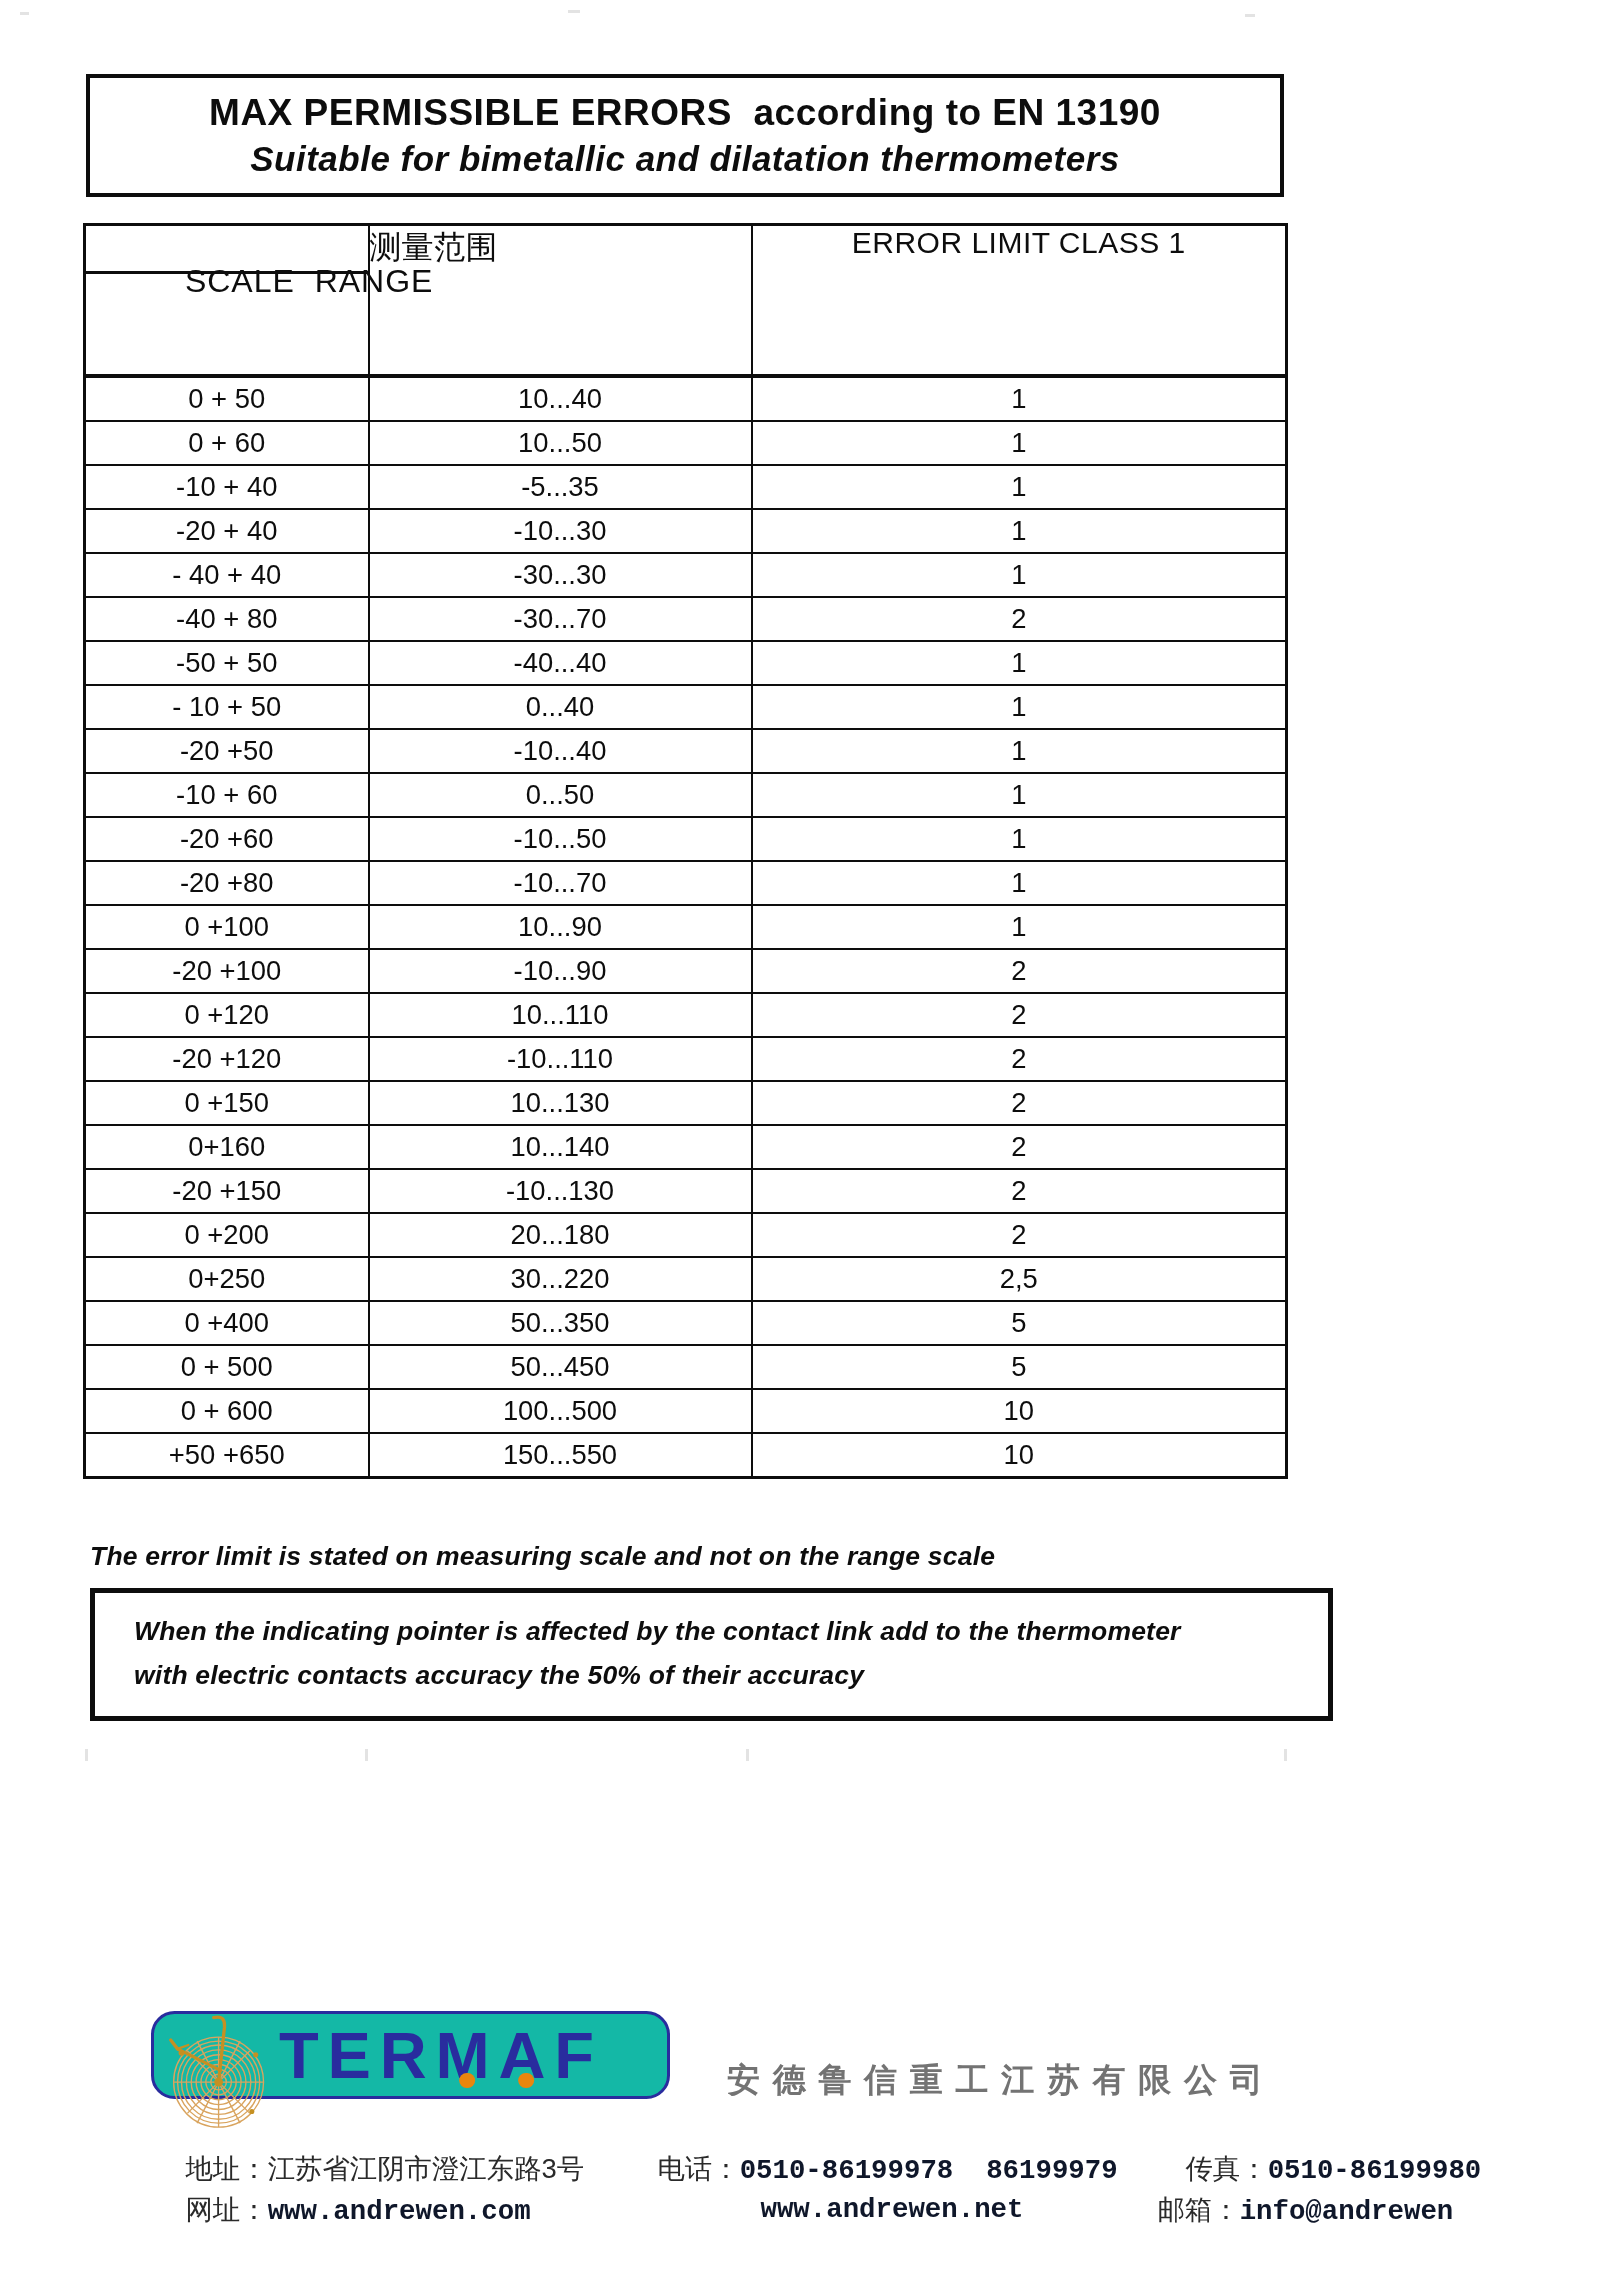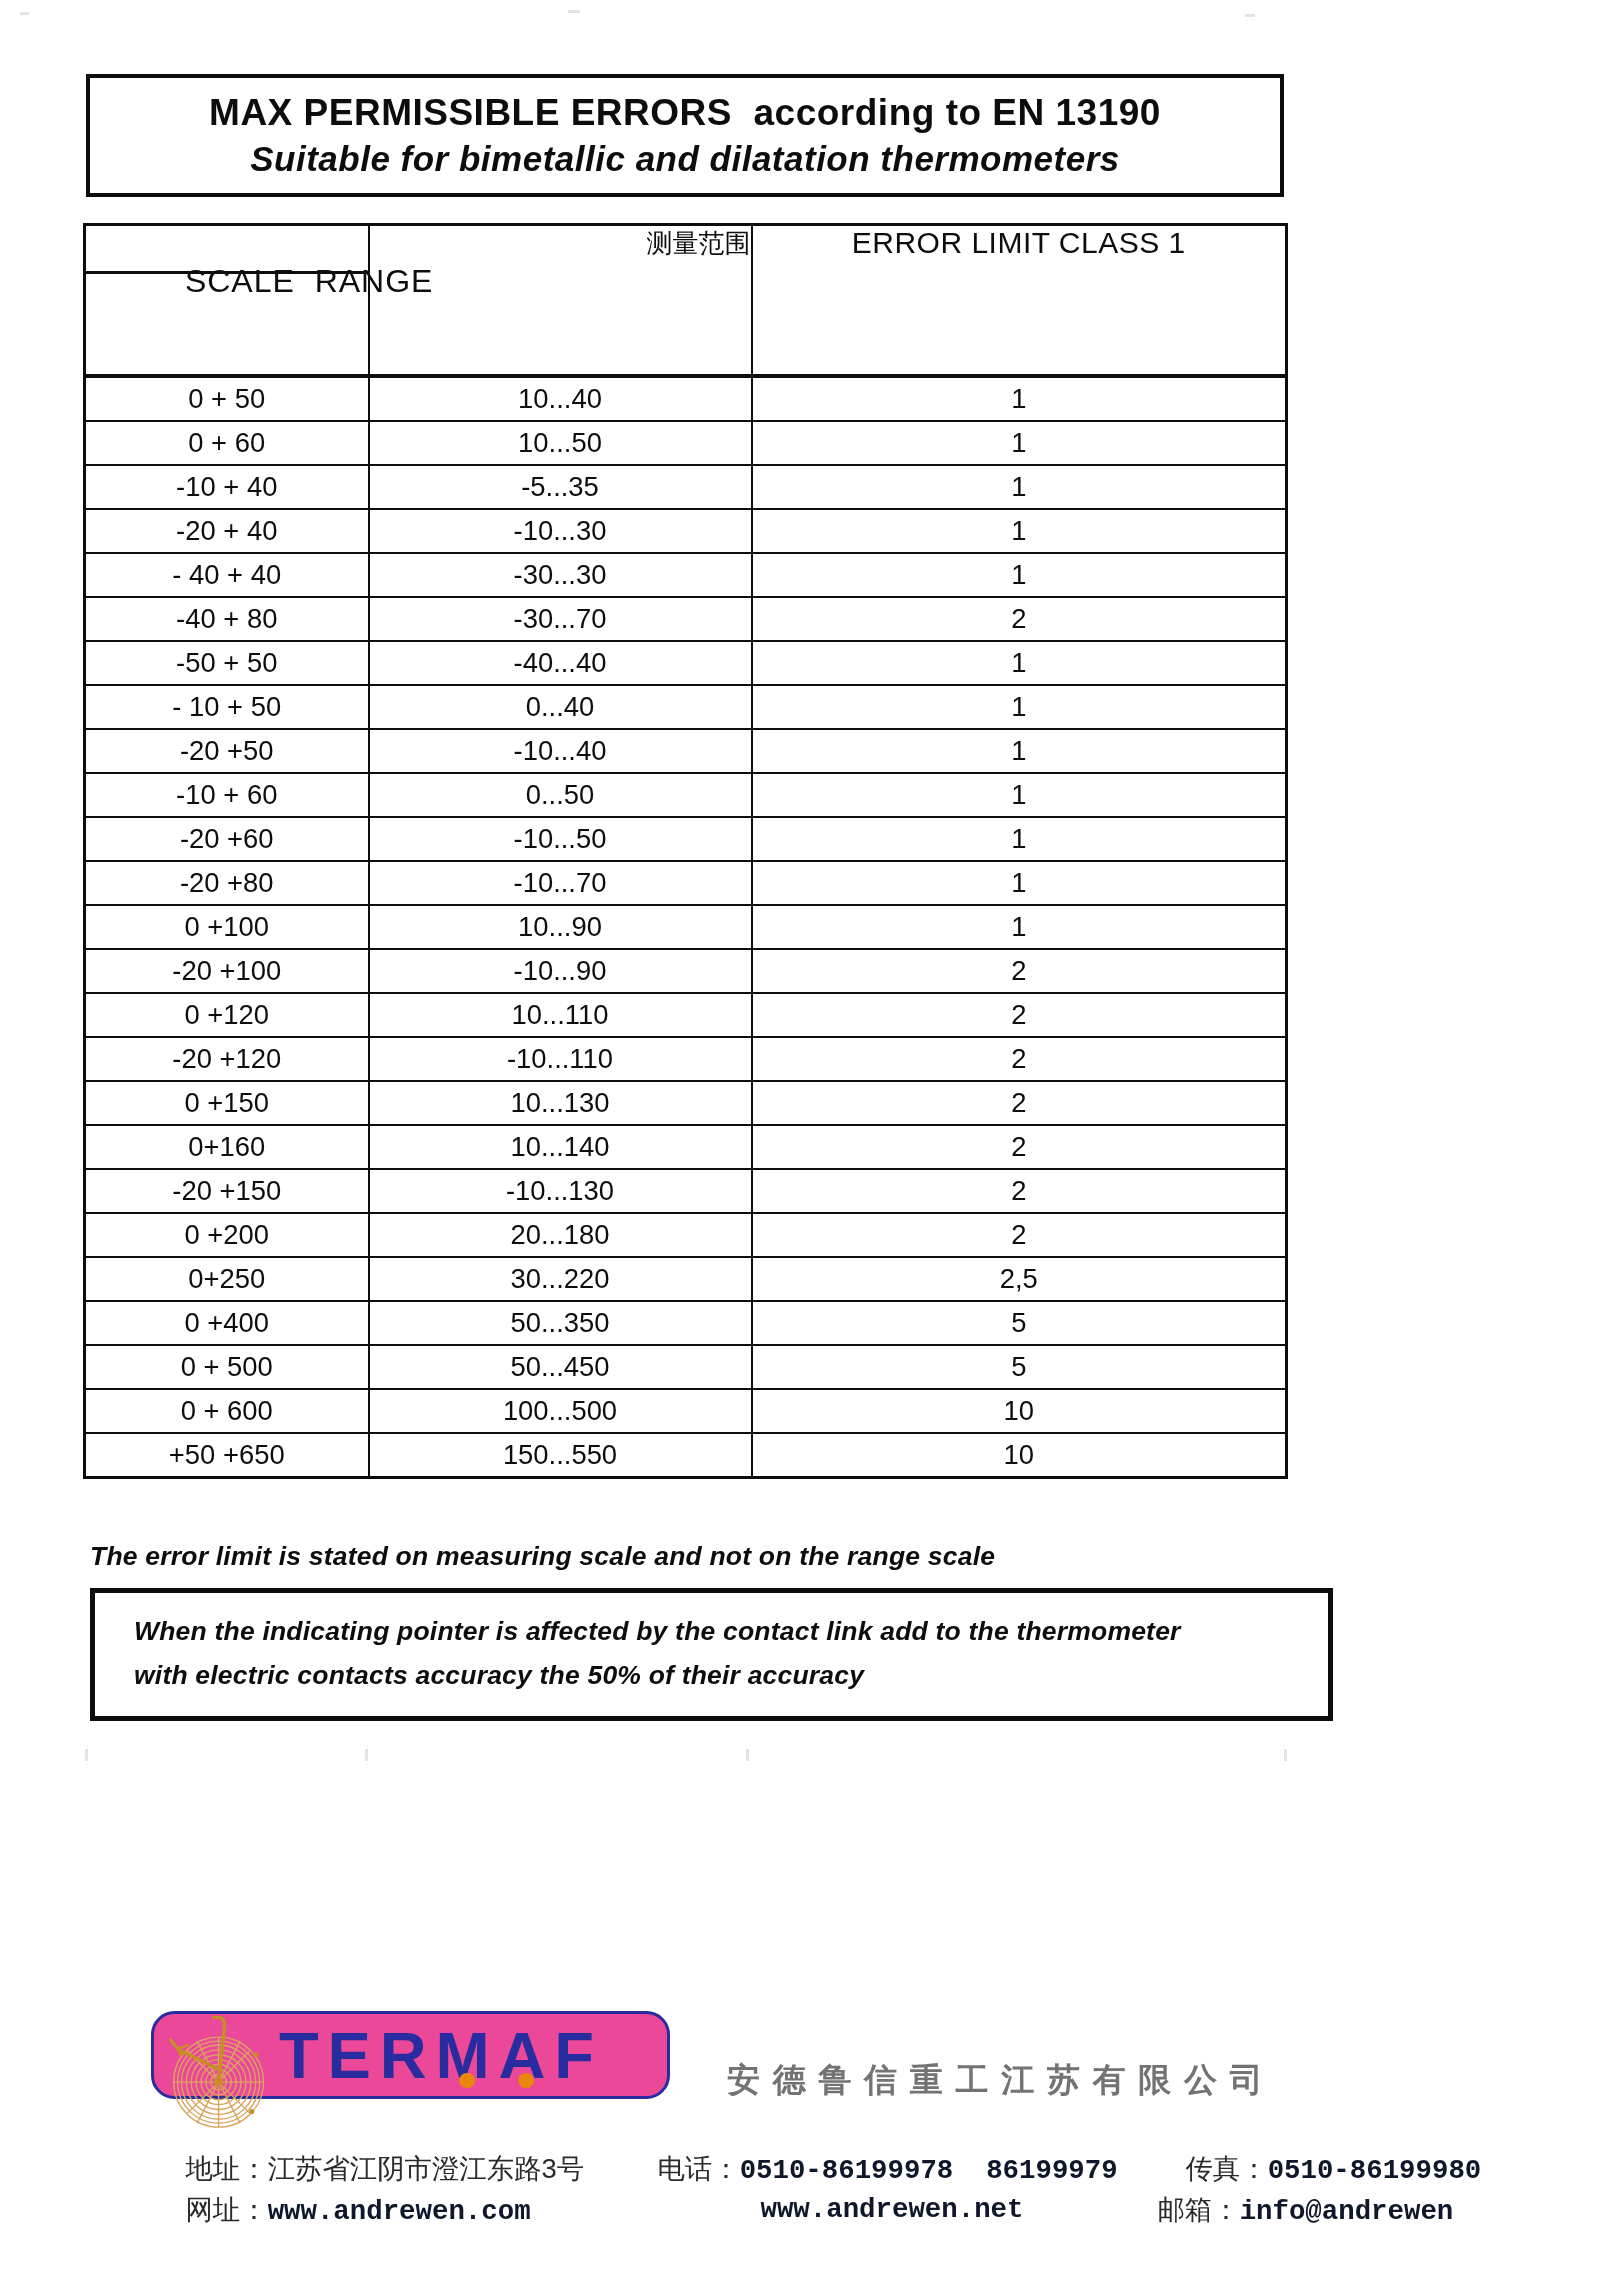--- a/index.html
+++ b/index.html
@@ -36,21 +36,21 @@
   table.errors th, table.errors td{
     border:2px solid var(--ink);
     padding:0;
   }
   table.errors thead th{
     height:78px;vertical-align:top;font-weight:400;
     border-bottom-width:4.9px;
   }
   th.h-scale{position:relative;text-align:center;font-size:32px;padding:3.9px 0 0 11.8px;white-space:pre;letter-spacing:1px;}
   th.h-scale .under{position:absolute;left:-2px;right:-2px;top:45px;height:2.9px;background:var(--ink);}
-  th.h-range{font-size:26px;text-align:right;padding-top:13.7px;}
+  th.h-range{font-size:32px;text-align:left;padding-top:13.7px;}
   th.h-error{font-size:30px;text-align:center;padding:9.8px 0 0 27.4px;letter-spacing:0.5px;}
   table.errors tbody td{
     height:42px;text-align:center;font-size:27.4px;font-weight:400;
   }
   
   table.errors tbody tr:nth-child(2) td, table.errors tbody tr:nth-child(3) td,
   table.errors tbody tr:nth-child(6) td, table.errors tbody tr:nth-child(7) td,
   table.errors tbody tr:nth-child(8) td, table.errors tbody tr:nth-child(10) td,
   table.errors tbody tr:nth-child(11) td, table.errors tbody tr:nth-child(12) td,
   table.errors tbody tr:nth-child(15) td, table.errors tbody tr:nth-child(20) td,
@@ -68,21 +68,21 @@
   }
   .contact-box .nline{
     font-size:26.5px;font-weight:bold;font-style:italic;line-height:44px;letter-spacing:0.2px;
   }
   
   .ghost{position:absolute;background:#e3e3e3;}
   
   .logo-box{
     position:absolute;left:151px;top:2011px;width:519px;height:88px;
     border:3.9px solid var(--brand-blue);border-radius:23.5px;box-sizing:border-box;
-    background:#ec4899;
+    background:#14b8a6;
   }
   .logo-icon{position:absolute;left:3.9px;top:-17.6px;width:129px;height:139px;overflow:visible;}
   .brand{
     position:absolute;left:125px;top:0;height:80px;line-height:84px;
     font-size:65px;font-weight:bold;color:var(--brand-blue);
     letter-spacing:8.8px;white-space:pre;
   }
   .brand .ltr{position:relative;display:inline-block;}
   .brand .dot-under::after{
     content:"";position:absolute;left:50%;transform:translateX(-50%);

